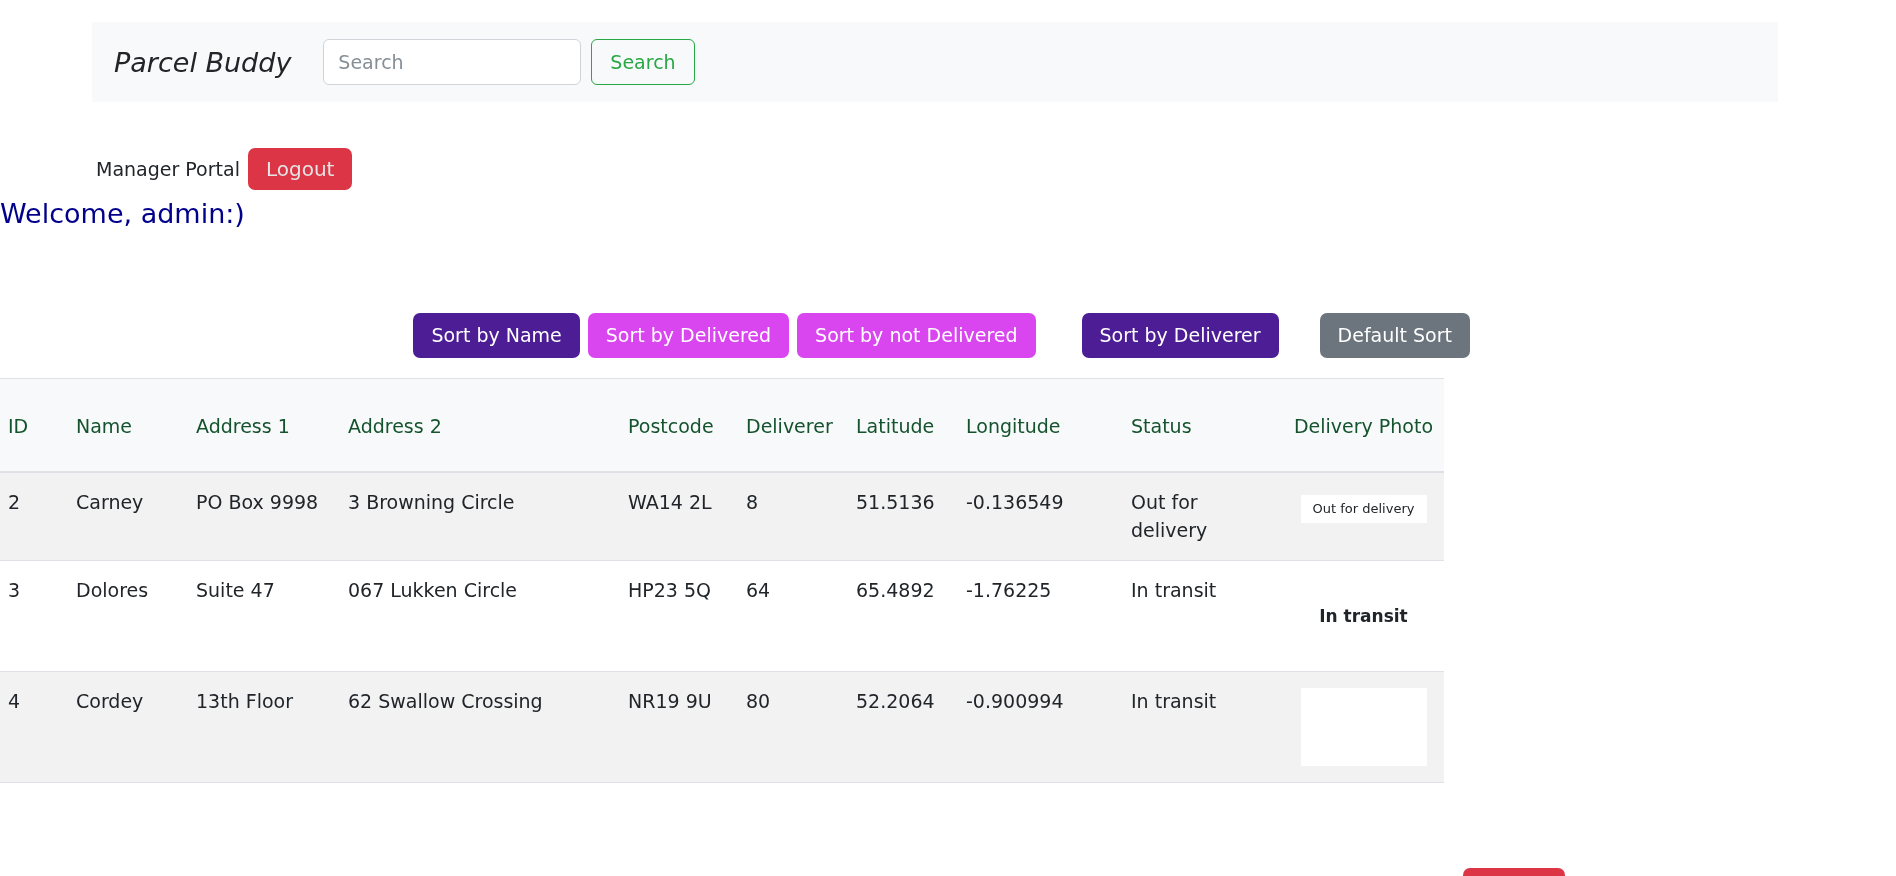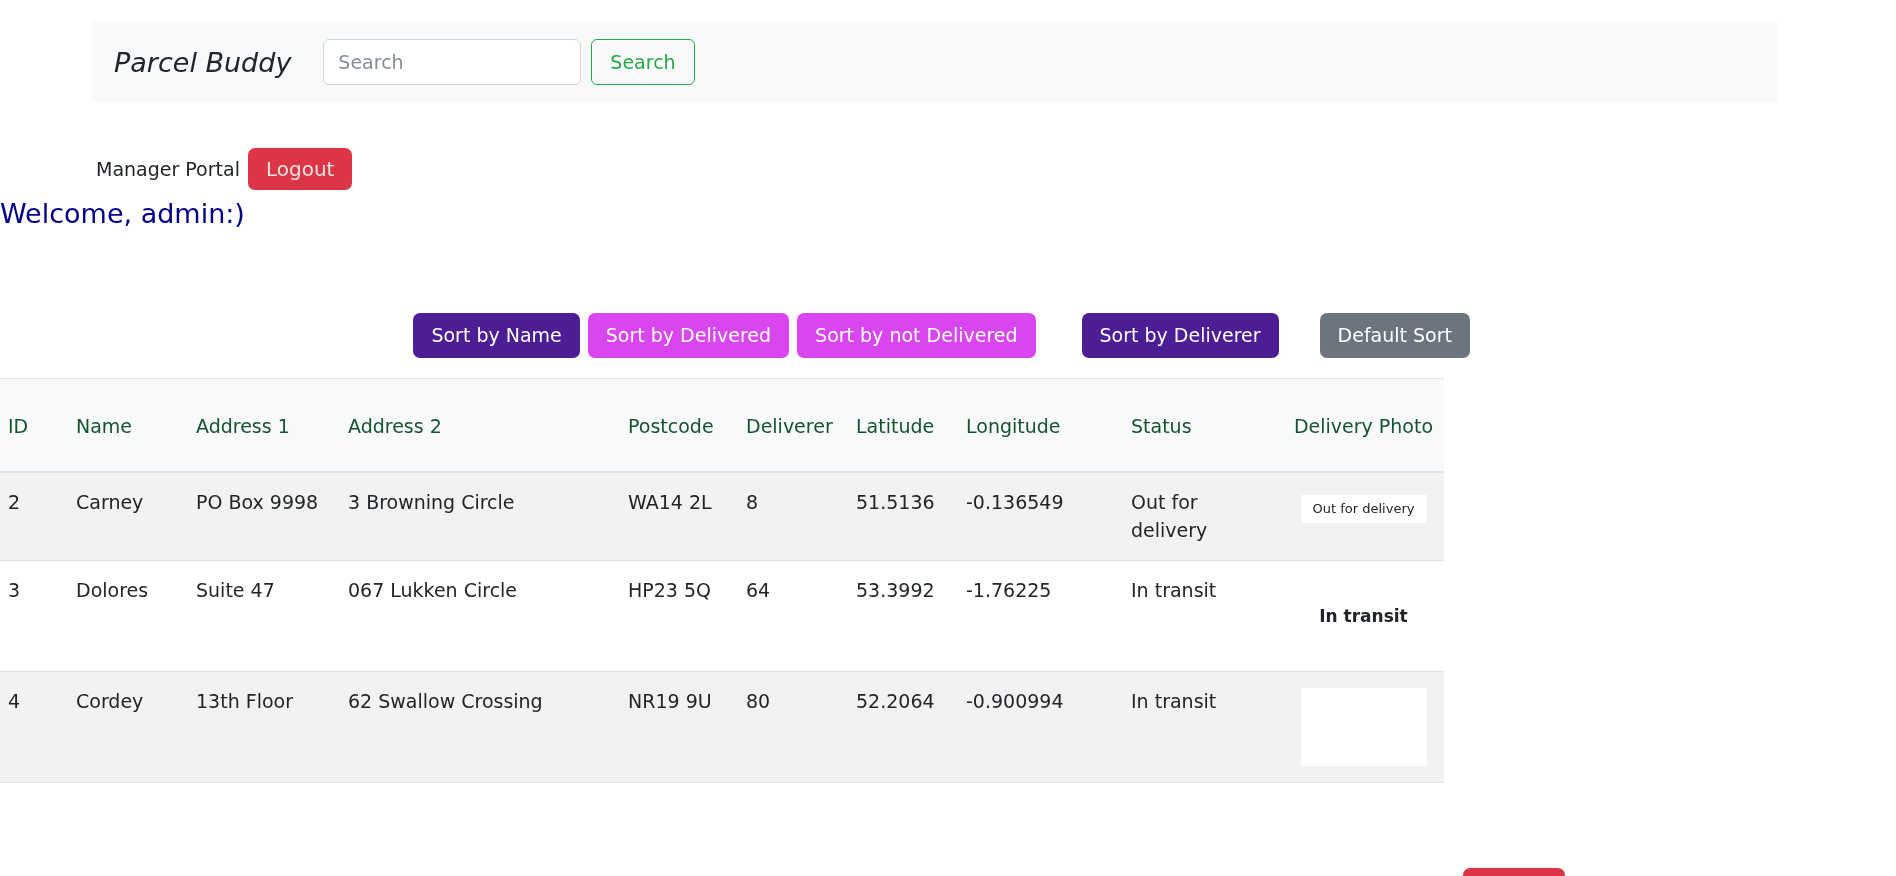--- a/index.html
+++ b/index.html
@@ -273,21 +273,21 @@
             <div class="photo-box small">Out for delivery</div>
           </td>
         </tr>
         <tr>
           <td>3</td>
           <td>Dolores</td>
           <td>Suite 47</td>
           <td>067 Lukken Circle</td>
           <td>HP23 5Q</td>
           <td>64</td>
-          <td>53.3992</td>
+          <td>65.4892</td>
           <td>-1.76225</td>
           <td>In transit</td>
           <td>
             <div class="photo-box large">In transit</div>
           </td>
         </tr>
         <tr>
           <td>4</td>
           <td>Cordey</td>
           <td>13th Floor</td>

